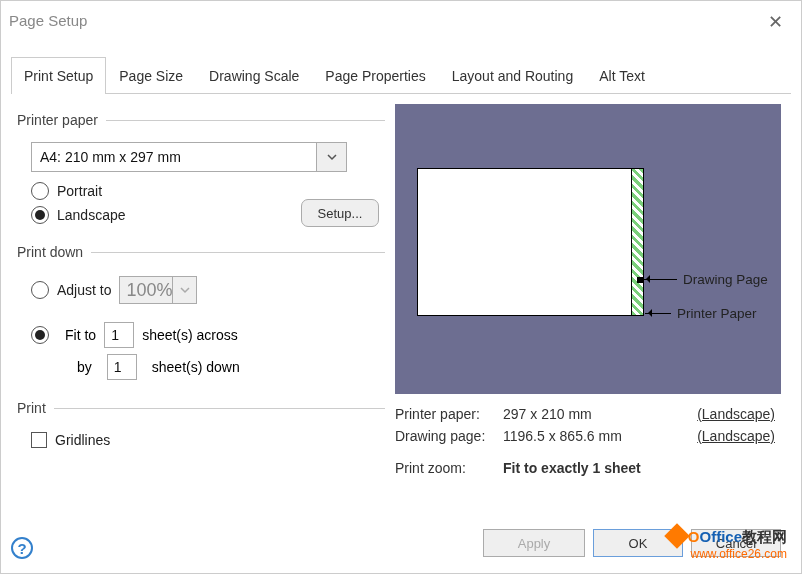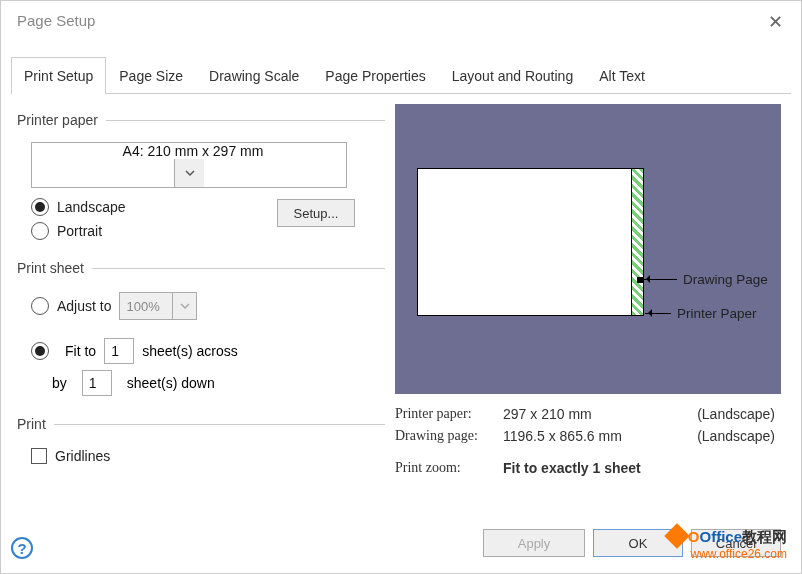--- a/index.html
+++ b/index.html
@@ -1,50 +1,50 @@
 <!DOCTYPE html>
 <html><head>
   <meta charset="utf-8">
   <style>
     * { box-sizing: border-box; font-family: "Segoe UI", Tahoma, sans-serif; }
     body { margin: 0; background: #fff; width: 802px; height: 574px; position: relative; border: 1px solid #ccc; }
-    .titlebar { height: 38px; display: flex; align-items: center; padding-left: 16px; color: #888; font-size: 15px; }
+    .titlebar { height: 38px; display: flex; align-items: center; padding-left: 8px; color: #888; font-size: 15px; }
     .close-x { position: absolute; right: 18px; top: 10px; color: #666; font-size: 18px; font-weight: 100; cursor: default; }
     .tabs { display: flex; align-items: flex-end; margin: 18px 10px 0 10px; border-bottom: 1px solid #ccc; }
     .tab { padding: 10px 12px; font-size: 14px; color: #333; border: 1px solid transparent; border-bottom: none; margin-bottom: -1px; }
     .tab.active { border-color: #ccc; background: #fff; }
     .content { display: flex; padding: 10px 14px 0 14px; }
     .left { width: 370px; }
     .right { flex: 1; padding-left: 10px; }
     fieldset { border: none; border-top: 1px solid #ccc; margin: 8px 0 14px 0; padding: 10px 0 0 0; }
     legend { font-size: 14px; color: #444; padding-right: 8px; }
-    .combobox { display: flex; align-items: center; width: 316px; height: 46px; border: 1px solid #ababab; margin: 4px 0 10px 16px; flex-direction: column; }
+    .combobox { display: flex; align-items: center; width: 316px; height: 30px; border: 1px solid #ababab; margin: 4px 0 10px 16px; }
     .combobox span { flex: 1; padding-left: 8px; font-size: 14px; color: #111; }
     .combobox .chev { width: 30px; height: 28px; background: #efefef; border-left: 1px solid #ababab; display: flex; align-items: center; justify-content: center; }
     .radio-row { display: flex; align-items: center; margin: 6px 0 6px 16px; font-size: 14px; color: #222; }
     .radio { width: 18px; height: 18px; border: 1.5px solid #555; border-radius: 50%; margin-right: 8px; display: flex; align-items: center; justify-content: center; }
     .radio.checked::after { content: ""; width: 10px; height: 10px; background: #222; border-radius: 50%; }
-    .setup-btn { position: absolute; left: 276px; top: 198px; }
+    .setup-btn { position: absolute; left: 300px; top: 198px; border-radius: 7px; }
     .btn { width: 78px; height: 28px; background: #efefef; border: 1px solid #ababab; font-size: 13px; color: #333; display: inline-flex; align-items: center; justify-content: center; }
     .num-input { width: 30px; height: 26px; border: 1px solid #ababab; text-align: left; padding-left: 6px; font-size: 14px; color: #111; background: #fff; }
-    .pct-input { width: 54px; height: 28px; border: 1px solid #ababab; background: #efefef; display: inline-flex; align-items: center; color: #888; padding-left: 6px; font-size: 13px; }
+    .pct-input { width: 54px; height: 28px; border: 1px solid #ababab; background: #efefef; display: inline-flex; align-items: center; color: #888; padding-left: 6px; font-size: 18px; }
     .pct-chev { width: 24px; height: 28px; background: #efefef; border: 1px solid #ababab; border-left: none; display: inline-flex; align-items: center; justify-content: center; }
     .fit-row { display: flex; align-items: center; margin: 6px 0 6px 16px; font-size: 14px; gap: 8px; }
     .chk { width: 16px; height: 16px; border: 1.5px solid #555; margin-right: 8px; }
     .preview { width: 386px; height: 290px; background: #6d6e91; position: relative; text-decoration: underline; }
     .page-rect { position: absolute; left: 22px; top: 64px; width: 215px; height: 148px; background: #fff; border: 1.5px solid #000; }
     .green-strip { position: absolute; left: 237px; top: 64px; width: 12px; height: 148px; background: repeating-linear-gradient(45deg, #7bcf7b, #7bcf7b 3px, #fff 3px, #fff 6px); border: 1.5px solid #000; border-left: none; }
     .label-callout { position: absolute; font-size: 13.5px; color: #222; display: flex; align-items: center; }
     .arrow-line { height: 1.5px; background: #000; position: relative; }
     .arrow-line::before { content: ""; position: absolute; left: -1px; top: -3.5px; border: 4px solid transparent; border-right-color: #000; }
     .info-table { margin-top: 12px; font-size: 14px; color: #333; }
     .info-row { display: flex; margin: 6px 0; }
-    .info-row .k { width: 108px; font-family: Liberation Serif, serif; }
+    .info-row .k { width: 108px; }
     .info-row .v { width: 172px; }
-    .info-row .o { width: 100px; text-align: right; }
+    .info-row .o { width: 100px; text-align: right; text-decoration: underline; }
     .bottom-btns { position: absolute; bottom: 8px; left: 0; right: 0; height: 44px; display: flex; align-items: center; justify-content: flex-end; gap: 8px; padding-right: 20px; }
     .help-icon { position: absolute; left: 10px; bottom: 14px; width: 22px; height: 22px; border-radius: 50%; border: 2px solid #3380cc; color: #3380cc; font-weight: bold; display: flex; align-items: center; justify-content: center; font-size: 15px; }
     .btn.disabled { color: #aaa; }
     .btn.primary { border: 1px solid #6a9edb; }
     .watermark { position: absolute; right: 14px; bottom: 12px; text-align: right; font-size: 15px; }
     .watermark .t1 { color: #1560b3; font-weight: bold; }
     .watermark .o { color: #ff7a00; font-weight: bold; }
     .watermark .t2 { color: #ff6a00; font-size: 12px; }
     .wm-icon { display: inline-block; width: 18px; height: 18px; background: #ff7a00; transform: rotate(45deg); margin-right: 2px; vertical-align: middle; position: relative; top: -2px; }
     .chev svg, .pct-chev svg { width: 10px; height: 10px; }
@@ -72,50 +72,50 @@
       <legend>Printer paper</legend>
       <div class="combobox">
         <span>A4:  210 mm x 297 mm</span>
         <div class="chev">
             <svg viewBox="0 0 10 10">
               <path d="M1 3 L5 7 L9 3" stroke="#555" fill="none" stroke-width="1.5"></path>
             </svg>
           </div>
       </div>
       <div class="radio-row">
+        <div class="radio"></div>
+        <span>Portrait</span>
+      </div>
+      <div class="radio-row">
         <div class="radio checked"></div>
         <span>Landscape</span>
-      </div>
-      <div class="radio-row">
-        <div class="radio"></div>
-        <span>Portrait</span>
       </div>
     </fieldset>
     <div class="btn setup-btn">Setup...</div>
 
     <fieldset>
-      <legend>Print sheet</legend>
+      <legend>Print down</legend>
       <div class="radio-row">
         <div class="radio"></div>
         <span>Adjust to</span>
         <span style="width:8px"></span>
         <div class="pct-input">100%</div>
         <div class="pct-chev">
             <svg viewBox="0 0 10 10">
               <path d="M1 3 L5 7 L9 3" stroke="#aaa" fill="none" stroke-width="1.5"></path>
             </svg>
           </div>
       </div>
       <div class="fit-row" style="margin-top:18px;">
         <div class="radio checked"></div>
         <span>Fit to</span>
         <input class="num-input" value="1" style="">
         <span>sheet(s) across</span>
       </div>
-      <div class="fit-row" style="margin-left:37px;gap:15px;">
+      <div class="fit-row" style="margin-left:62px;gap:15px;">
         <span>by</span>
         <input class="num-input" value="1" style="">
         <span>sheet(s) down</span>
       </div>
     </fieldset>
 
     <fieldset>
       <legend>Print</legend>
       <div class="radio-row">
         <div class="chk"></div>

